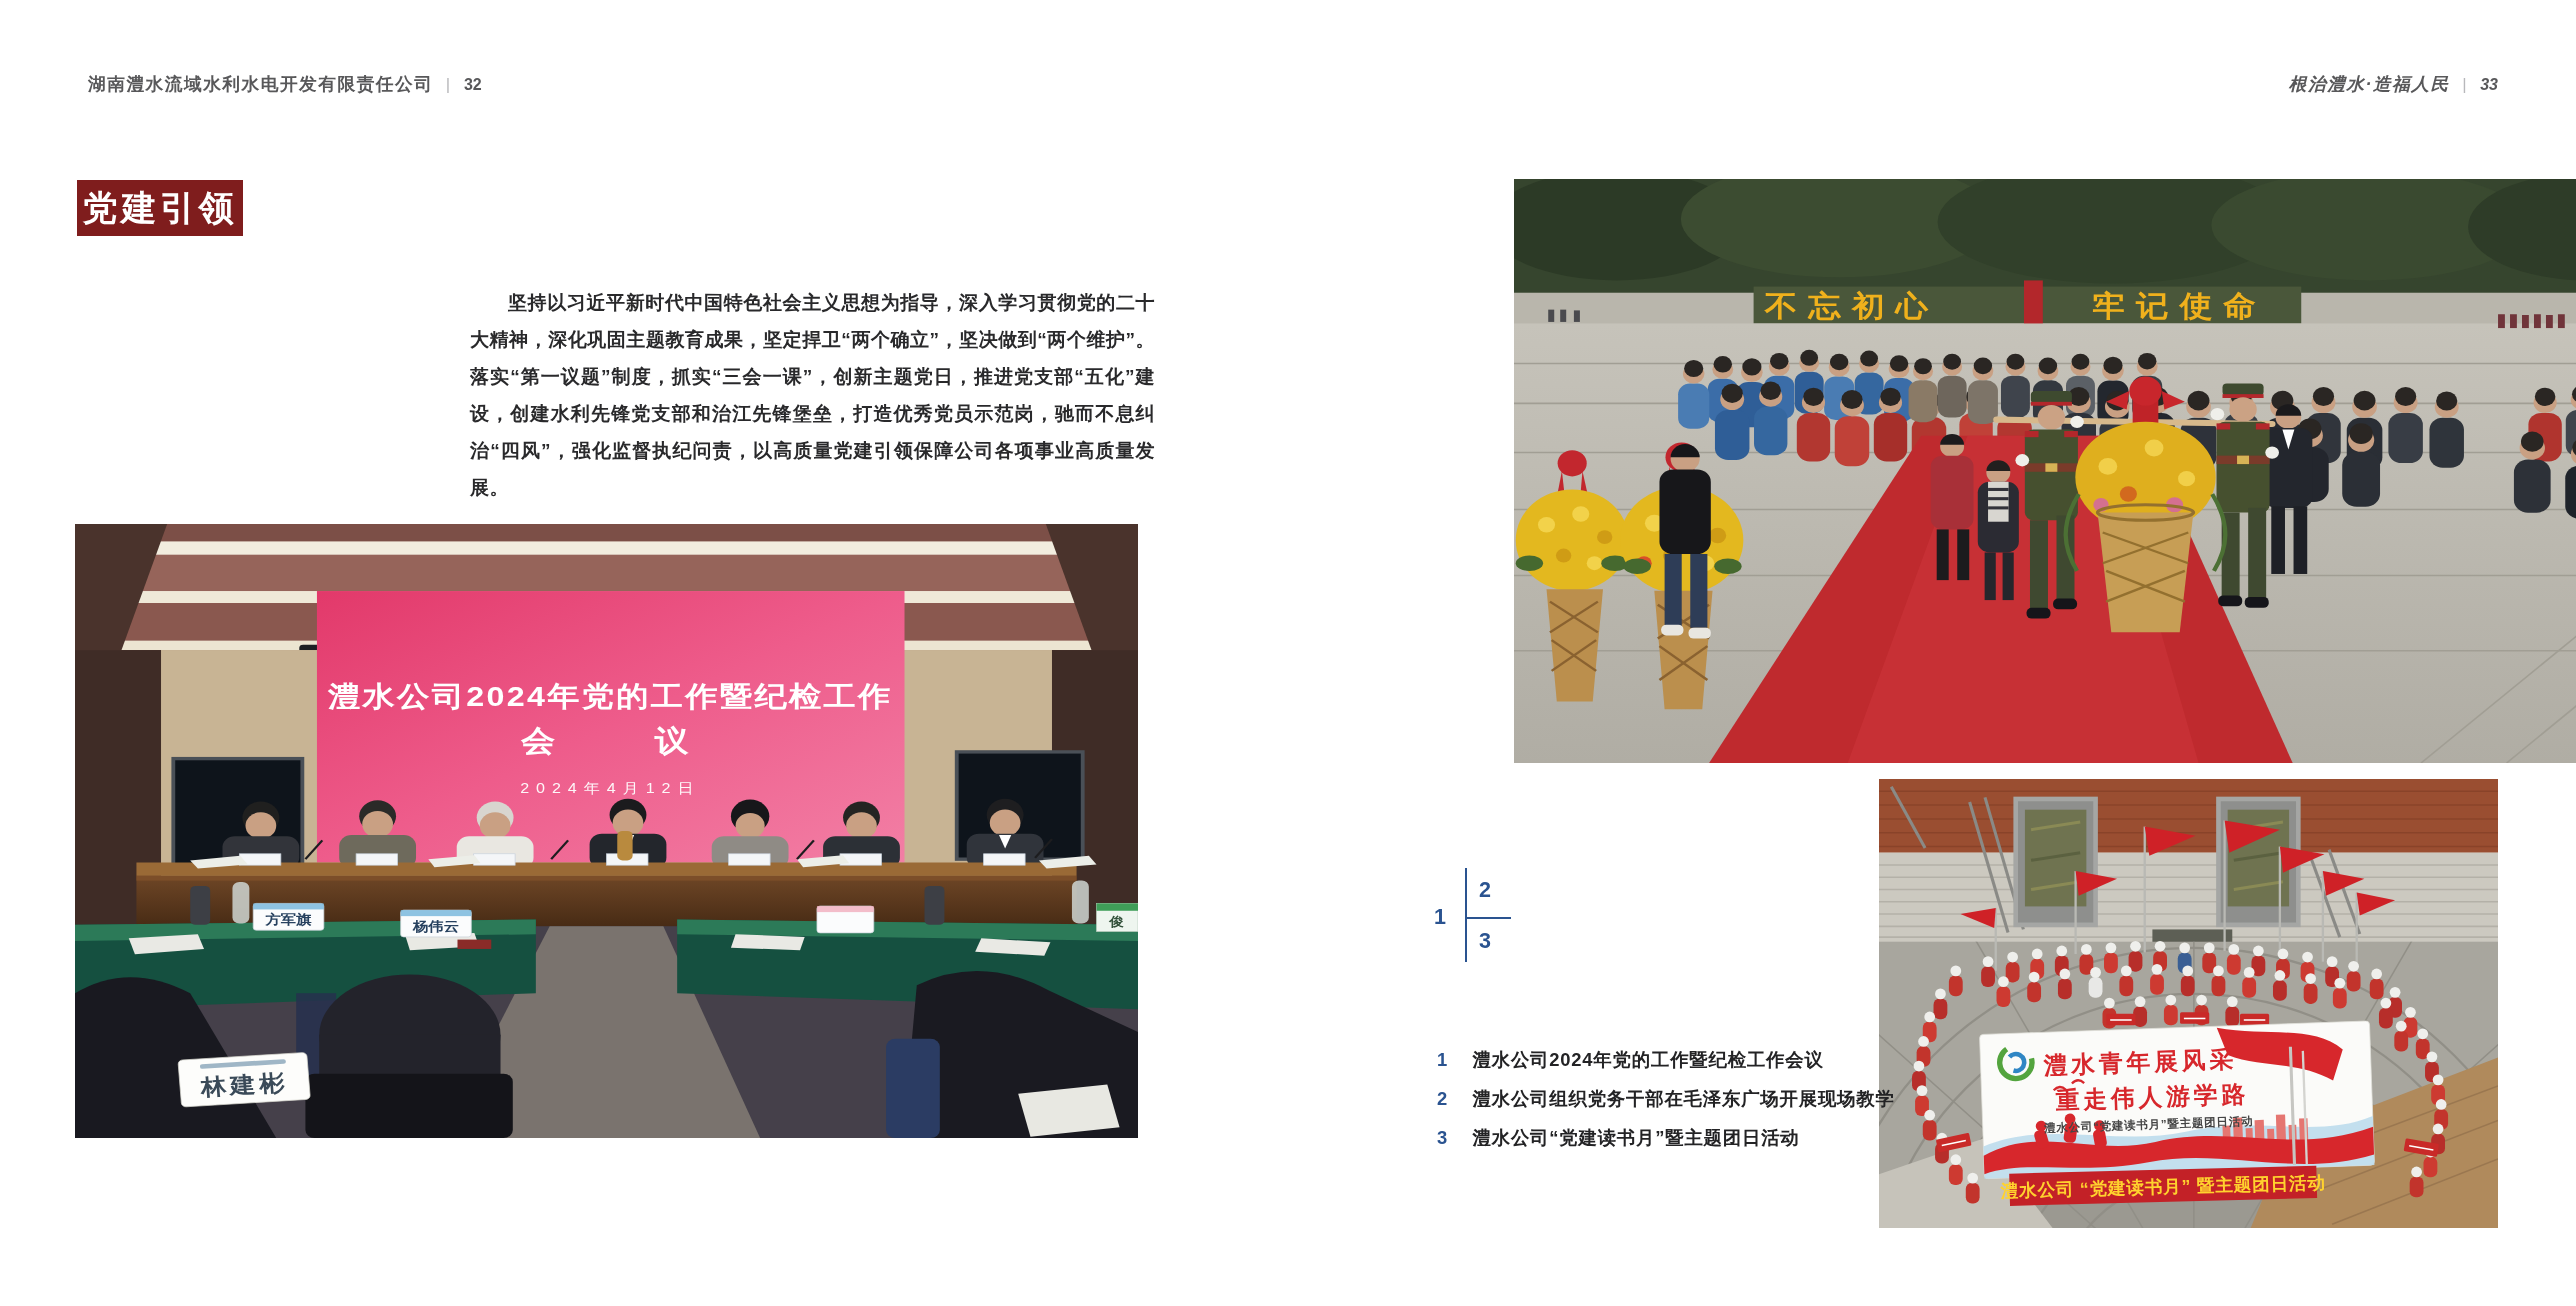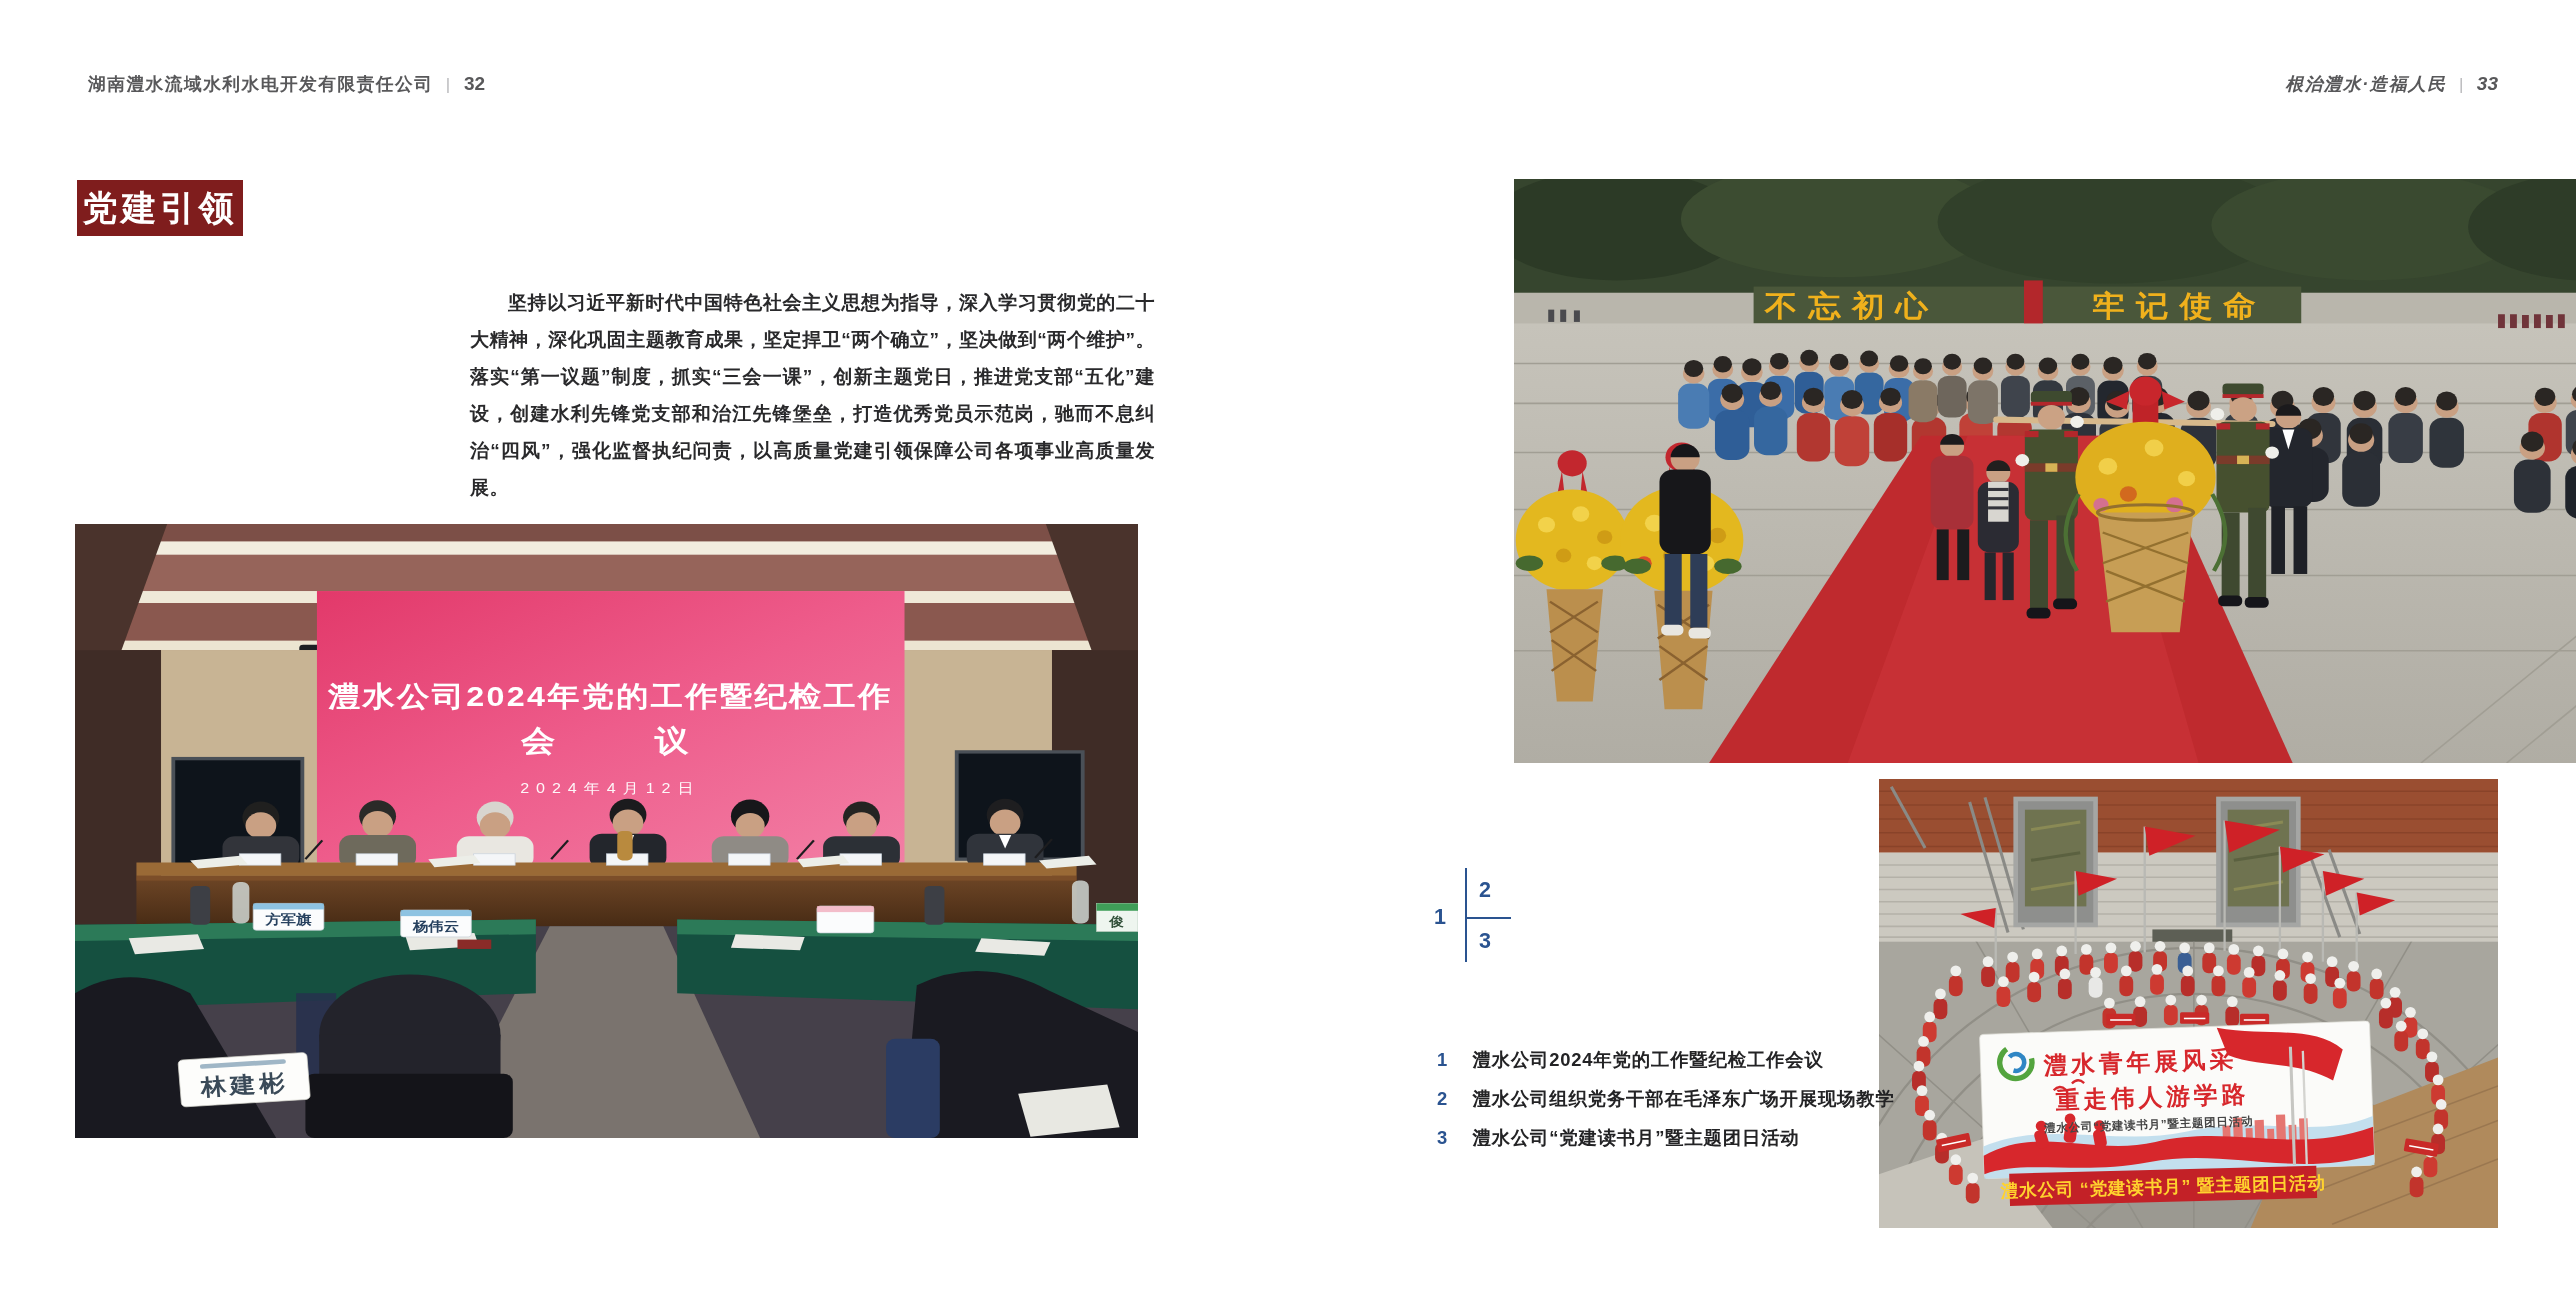--- a/index.html
+++ b/index.html
@@ -6,21 +6,21 @@
   html,body { margin:0; padding:0; }
   body {
     width:2576px; height:1306px; position:relative; background:#ffffff;
     font-family:"Liberation Sans","DejaVu Sans",sans-serif;
   }
   .hdr { position:absolute; top:72px; display:flex; align-items:baseline; gap:12.3px;
          font-weight:700; font-size:17.7px; color:#58585a; letter-spacing:1.5px; }
   .hdr-left { left:88px; }
   .hdr-right { right:78px;font-style:italic; }
   .hdr-sep { color:#b8b8bb; font-weight:400; font-size:17px; }
-  .hdr-num { font-size:19px; letter-spacing:0; }
+  .hdr-num { font-size:16px; letter-spacing:0; }
 
   .section-badge { position:absolute; left:77px; top:180px; width:166px; height:56px;
     background:#7f1d1d; color:#ffffff; display:flex; align-items:center; justify-content:center;
     font-size:35px; font-weight:700; letter-spacing:3.8px; }
 
   .intro { position:absolute; left:470px; top:284px; width:685px; margin:0;
     font-size:19px; line-height:37px; color:#29292b; font-weight:700;
     text-align:justify; text-indent:2em; letter-spacing:0.4px; }
 
   figure.photo { position:absolute; margin:0; overflow:hidden; background:#e8e6e0; }

